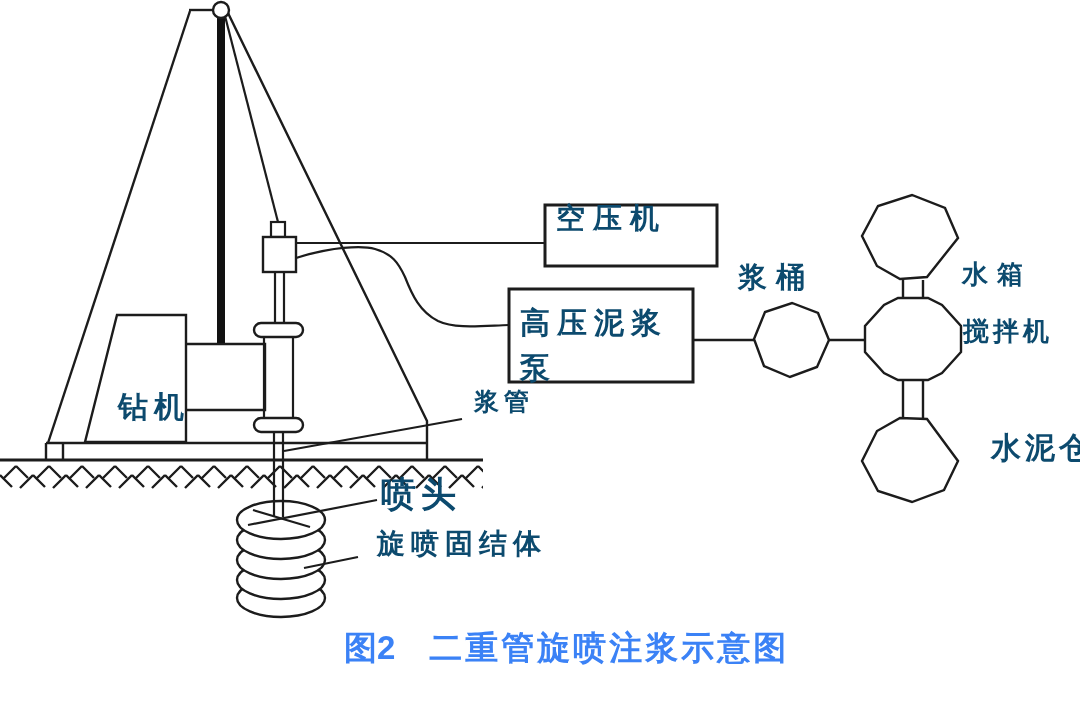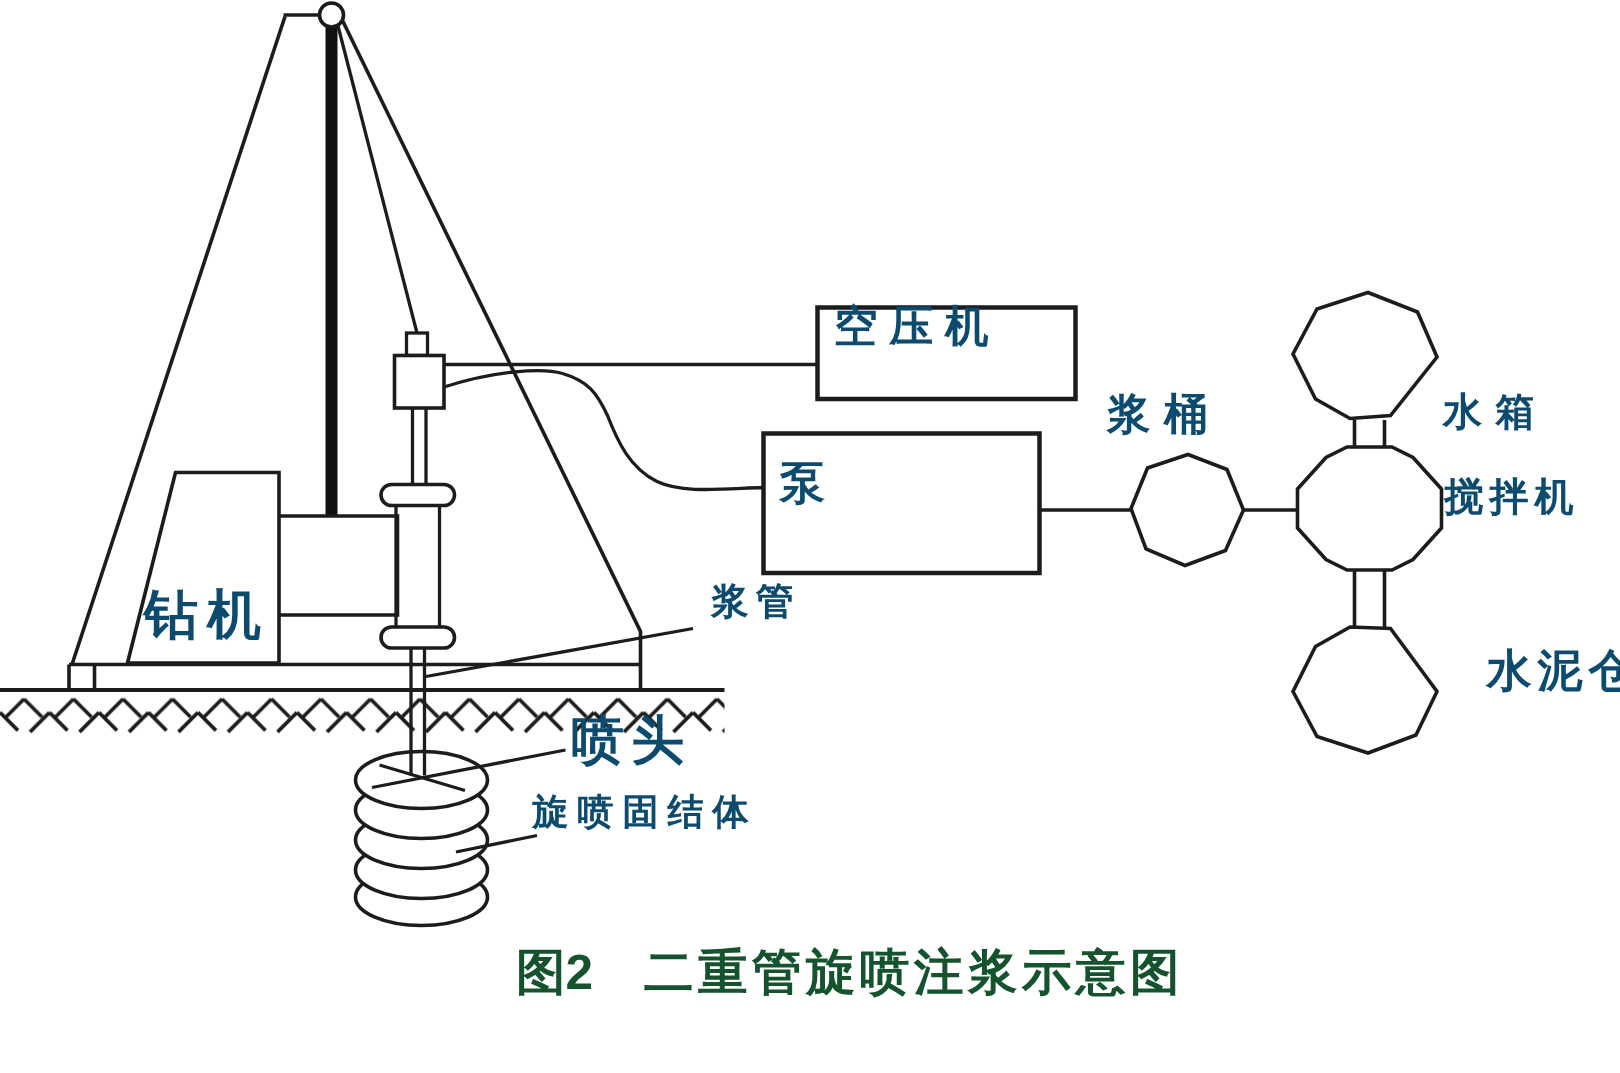--- a/index.html
+++ b/index.html
@@ -11,32 +11,32 @@
     font-family:"Liberation Sans","DejaVu Sans",sans-serif;
   }
   .stage svg{position:absolute;left:0;top:0;}
   .lbl{
     position:absolute;
     color:#0c4a6e;
     font-weight:bold;
     white-space:nowrap;
     line-height:1.1;
   }
-  .lbl-drill   {left:96px;top:390px;font-size:36px;letter-spacing:6px;}
+  .lbl-drill   {left:118px;top:390px;font-size:30px;letter-spacing:6px;}
   .lbl-comp    {left:556px;top:203px;font-size:29px;letter-spacing:8px;}
   .lbl-pump    {left:520px;top:300px;font-size:30px;letter-spacing:7px;line-height:45px;}
   .lbl-pipe    {left:474px;top:388px;font-size:25px;letter-spacing:5px;}
   .lbl-nozzle  {left:381px;top:475px;font-size:35px;letter-spacing:5px;}
-  .lbl-body    {left:355px;top:529px;font-size:24px;letter-spacing:6px;text-align:center;}
+  .lbl-body    {left:377px;top:529px;font-size:28px;letter-spacing:6px;text-align:center;}
   .lbl-bucket  {left:738px;top:262px;font-size:29px;letter-spacing:9px;}
   .lbl-tank    {left:962px;top:212px;font-size:26px;letter-spacing:9px;margin-top:48px;}
   .lbl-mixer   {left:963px;top:317px;font-size:26px;letter-spacing:4px;}
   .caption{
     position:absolute;left:344px;top:626px;
-    color:#14532d;font-weight:bold;font-size:33px;white-space:nowrap;
+    color:#3b82f6;font-weight:bold;font-size:33px;white-space:nowrap;
   }
   .caption .cap-title{margin-left:34px;letter-spacing:3px;}
 </style>
 </head>
 <body>
 
 <div class="stage">
 
   <svg width="1080" height="715" viewBox="0 0 1080 715">
     <defs>
@@ -98,20 +98,21 @@
     <path d="M903,380 V418 M923,380 V418" fill="none" stroke="#1C1C1C" stroke-width="2.4"></path>
 
     <polygon points="958,238 945,208 912,195 878,206 862,236 877,266 900,279 927,277" fill="#fff" stroke="#1C1C1C" stroke-width="2.4"></polygon>
     <polygon points="961,352 942,373 928,380 898,380 884,373 865,352 865,326 884,305 898,298 928,298 942,305 961,326" fill="#fff" stroke="#1C1C1C" stroke-width="2.4"></polygon>
     <polygon points="958,461 944,490 912,502 878,491 862,461 877,431 900,418 927,419" fill="#fff" stroke="#1C1C1C" stroke-width="2.4"></polygon>
   </svg>
 
   <div class="lbl lbl-drill">钻机</div>
   <div class="lbl lbl-comp">空压机</div>
   <div class="lbl lbl-pump">
+    <div>高压泥浆</div>
     <div>泵</div>
   </div>
   <div class="lbl lbl-pipe">浆管</div>
   <div class="lbl lbl-nozzle">喷头</div>
   <div class="lbl lbl-body">旋喷固结体</div>
   <div class="lbl lbl-bucket">浆桶</div>
   <div class="lbl lbl-tank">水箱</div>
   <div class="lbl lbl-mixer">搅拌机</div>
   <div class="lbl" style="left:963px;top:431px;font-size:30px;letter-spacing:4px;margin-left:28px;">水泥仓</div>
 

